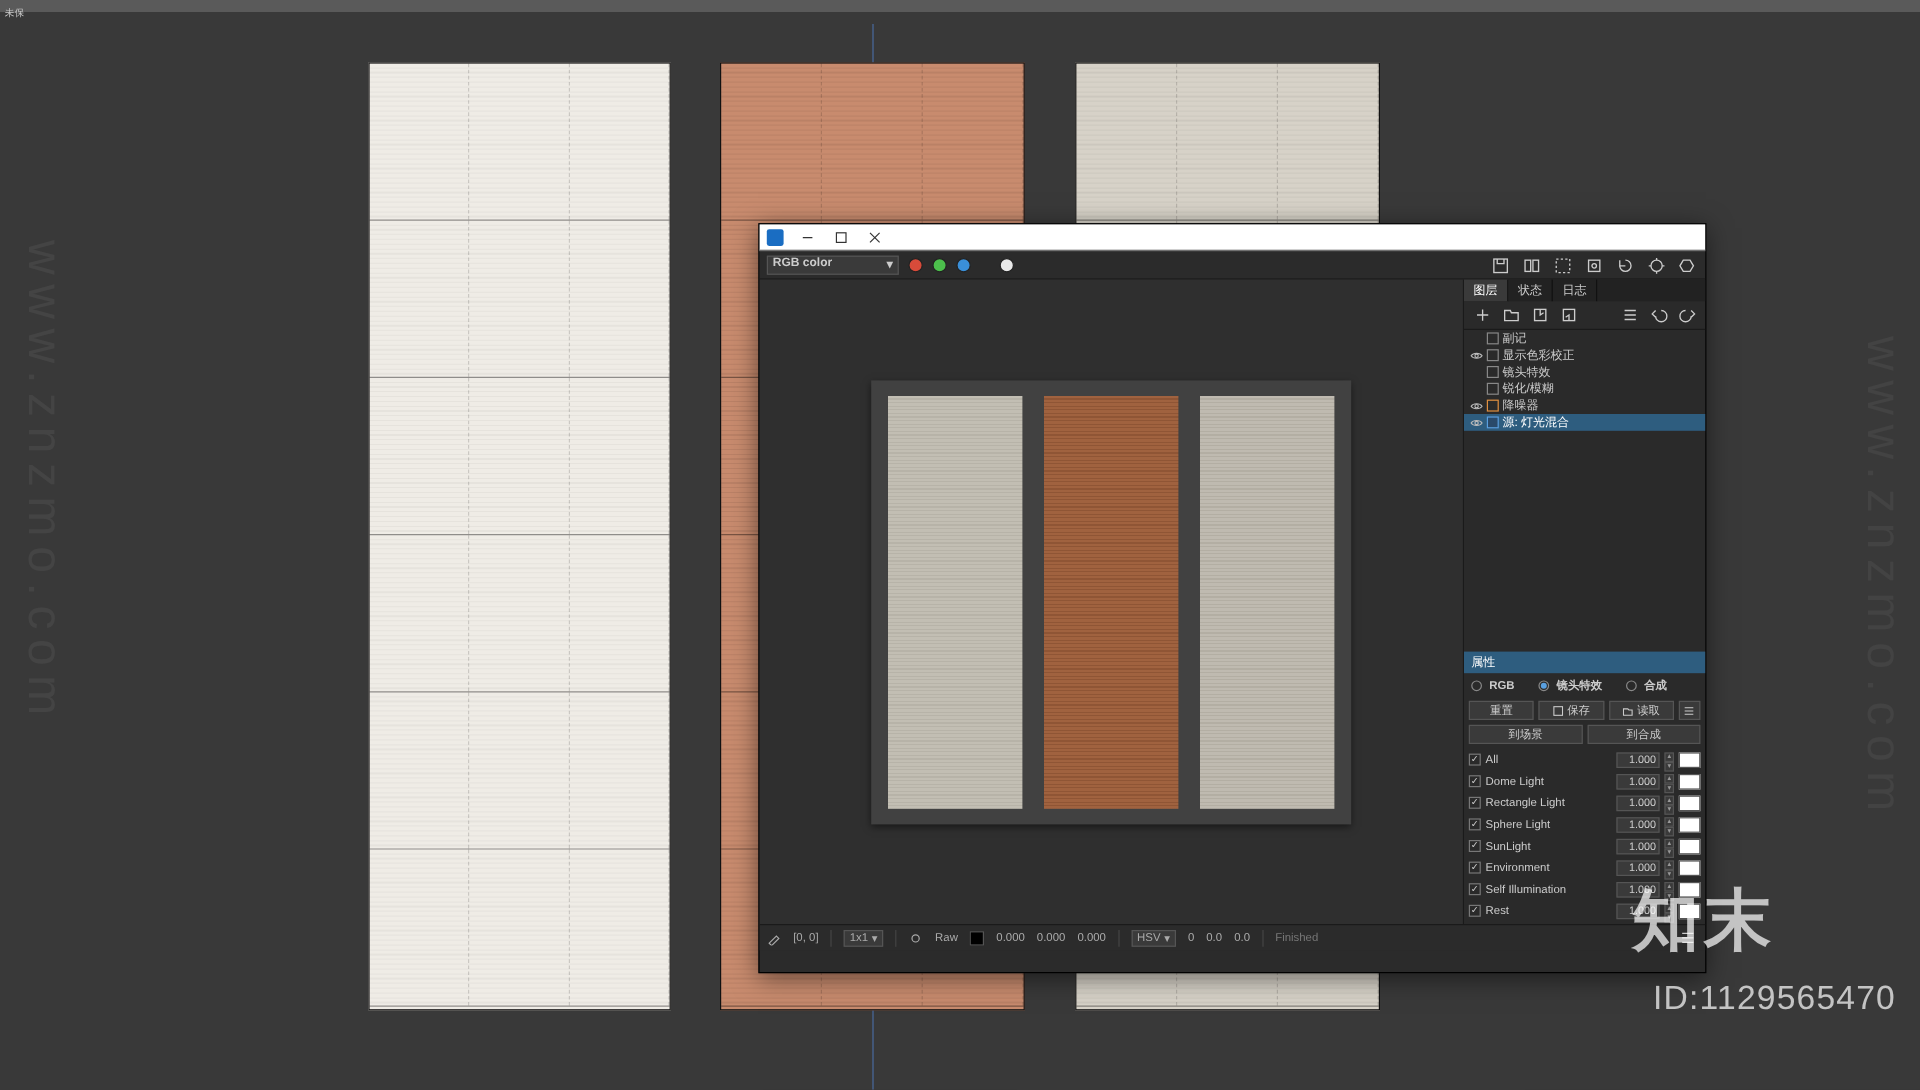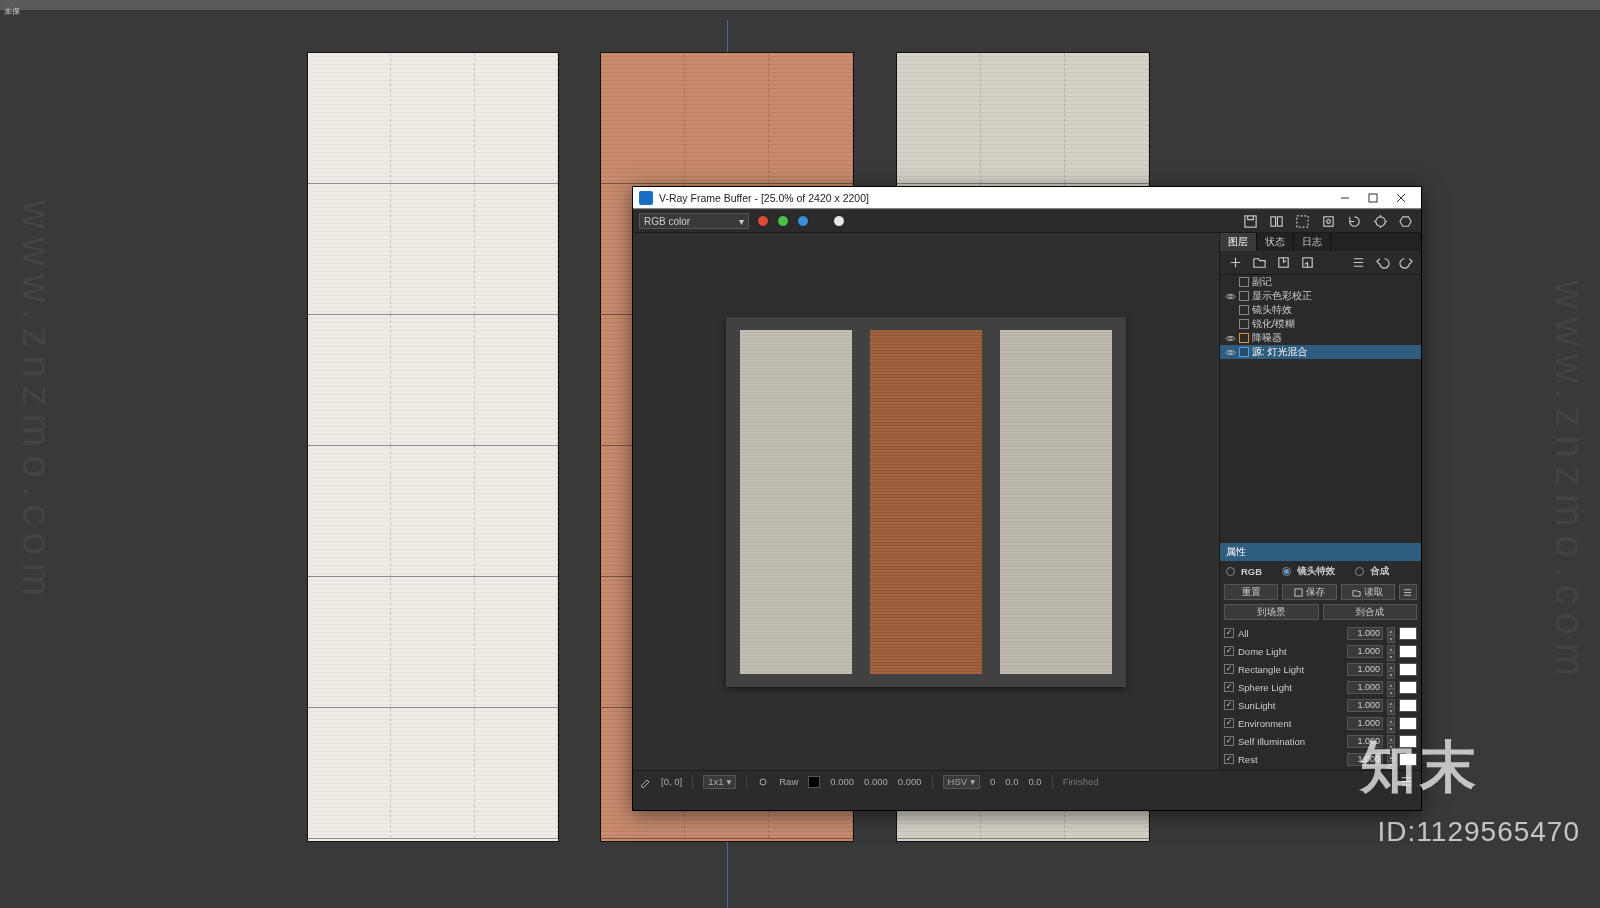--- a/index.html
+++ b/index.html
@@ -28,21 +28,21 @@
   
   .vfb { position: absolute; left: 632px; top: 186px; width: 790px; height: 625px; background: #2b2b2b; border: 1px solid #000; box-shadow: 0 4px 20px rgba(0,0,0,.5); }
   .vfb-title { height: 22px; background: #fff; display: flex; align-items: center; padding: 0 6px; border-bottom: 1px solid #888; }
   .vfb-title .logo { width: 14px; height: 14px; background: #1a6dc2; margin-right: 6px; border-radius: 2px;}
   .vfb-title .title-text { font-size: 10.5px; color: #222; flex: 1; }
   .vfb-title .win-btn { width: 28px; height: 18px; display: flex; align-items: center; justify-content: center; color: #333;}
   .vfb-title .win-btn svg { width: 10px; height: 10px; }
 
   .vfb-menu { height: 18px; background: #2b2b2b; display: flex; align-items: center; padding: 0 6px; gap: 10px; font-size: 10px; color: #ccc; }
   .vfb-toolbar { height: 24px; background: #2b2b2b; border-top: 1px solid #3a3a3a; border-bottom: 1px solid #1a1a1a; display: flex; align-items: center; padding: 0 6px; gap: 8px; }
-  .channel-sel { background: #3a3a3a; color: #ccc; font-size: 10px; height: 16px; width: 110px; padding: 0 4px; border: 1px solid #555; display:flex; align-items:center; justify-content:space-between;}
+  .channel-sel { background: #3a3a3a; color: #ccc; font-size: 10px; height: 16px; width: 110px; padding: 0 4px; border: 1px solid #555; display:flex; align-items:flex-start; justify-content:space-between;font-weight:bold;}
   .rgb-dot { width: 12px; height: 12px; border-radius: 50%; border: 1px solid #222; cursor: pointer;}
   .rgb-dot.r { background: #d84b3a; } .rgb-dot.g { background: #4cbf4c; } .rgb-dot.b { background: #3a8fd8; } .rgb-dot.w { background: #e8e8e8; }
   .tb-spacer { flex: 1; }
   .tb-icon { width: 18px; height: 18px; display: flex; align-items: center; justify-content: center; color: #ccc; cursor:pointer;}
   .tb-icon svg { width: 15px; height: 15px; stroke: #ccc; fill: none; stroke-width: 1.2; }
 
   .vfb-body { display: flex; height: calc(100% - 22px - 18px - 24px - 22px); }
   .render-area { flex: 1; background: #2f2f2f; display: flex; align-items: center; justify-content: center; position: relative; }
   .render-canvas { width: 400px; height: 370px; background: #414141; display: flex; align-items: center; justify-content: center; gap: 18px; padding: 14px; box-shadow: 0 2px 6px rgba(0,0,0,.5);}
   .render-swatch { width: 114px; height: 344px; }
@@ -197,21 +197,20 @@
         <div class="tex-cell"></div>
         <div class="tex-cell"></div>
         <div class="tex-cell"></div>
       </div>
   </div>
 </div>
 
 <div class="vfb">
   <div class="vfb-title">
     <div class="logo"></div>
-    <div class="title-text">V-Ray Frame Buffer - [25.0% of 2420 x 2200]</div>
     <div class="win-btn">
         <svg viewBox="0 0 10 10">
           <line x1="1" y1="5" x2="9" y2="5" stroke="#333"></line>
         </svg>
       </div>
     <div class="win-btn">
         <svg viewBox="0 0 10 10">
           <rect x="1" y="1" width="8" height="8" fill="none" stroke="#333"></rect>
         </svg>
       </div>

